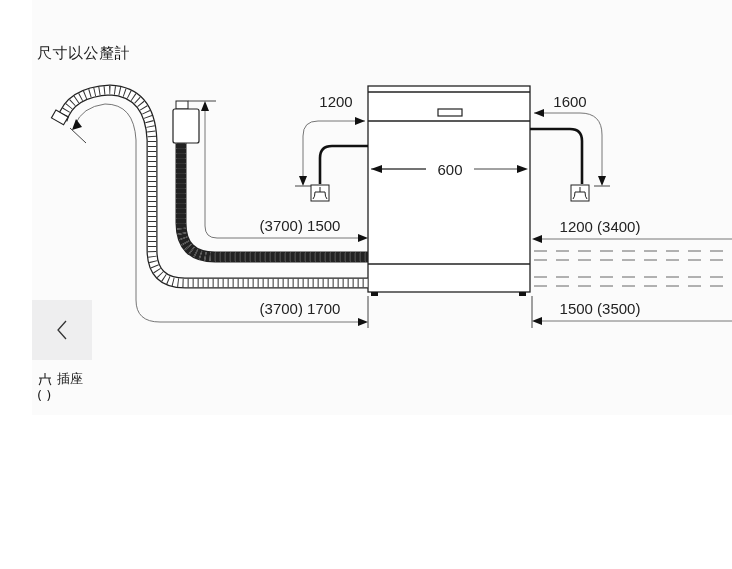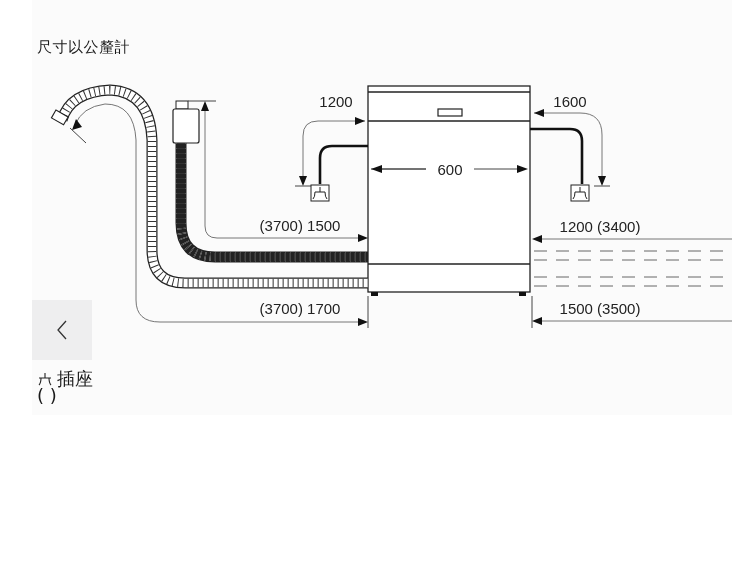--- a/index.html
+++ b/index.html
@@ -1,24 +1,24 @@
 <!DOCTYPE html>
 <html><head>
 <meta charset="utf-8">
 <style>
   html, body { margin:0; padding:0; background:#ffffff; }
   body { width:732px; height:569px; position:relative; overflow:hidden;
          font-family:"DejaVu Sans", "Liberation Sans", sans-serif; color:#1a1a1a; }
   #panel { position:absolute; left:32px; top:0; width:700px; height:415px; background:#fbfbfb; }
-  #title { position:absolute; left:37px; top:38px; font-size:15px; color:#1a1a1a; letter-spacing:0.5px; }
+  #title { position:absolute; left:37px; top:44px; font-size:15px; color:#1a1a1a; letter-spacing:0.5px; }
   #diagram { position:absolute; left:0; top:0; }
   .dimtxt { font-family:"Liberation Sans", sans-serif; font-size:15px; fill:#222; }
   #prev-btn { position:absolute; left:32px; top:300px; width:60px; height:60px; background:#eeeeef;
               display:flex; align-items:center; justify-content:center; cursor:pointer; }
-  #legend { position:absolute; left:37px; top:370px; font-size:18px; line-height:17px; color:#1a1a1a; }
+  #legend { position:absolute; left:37px; top:370px; font-size:13px; line-height:17px; color:#1a1a1a; }
   #legend .row { display:flex; align-items:center; white-space:nowrap; }
   #legend .sym { display:inline-block; width:16px; margin-right:4px; }
 </style>
 </head>
 <body>
 
 <div id="panel"></div>
 
 <div id="title">尺寸以公釐計</div>
 

